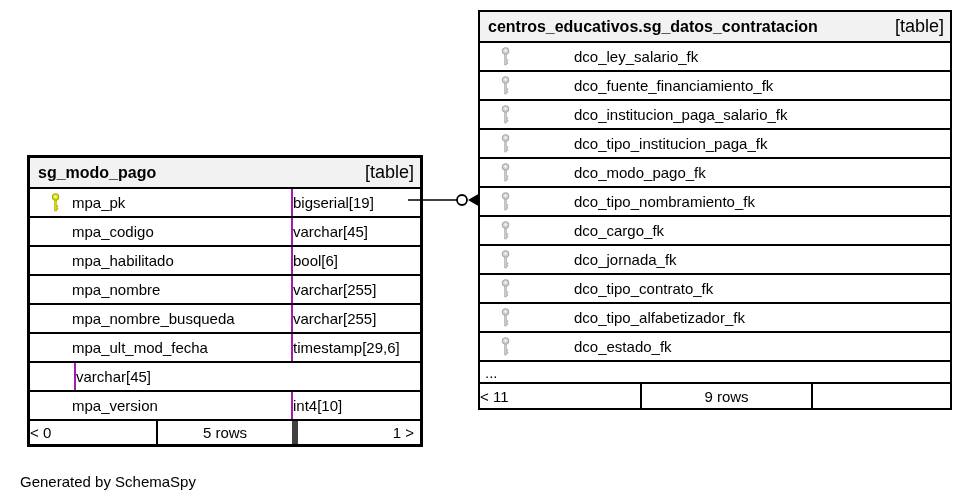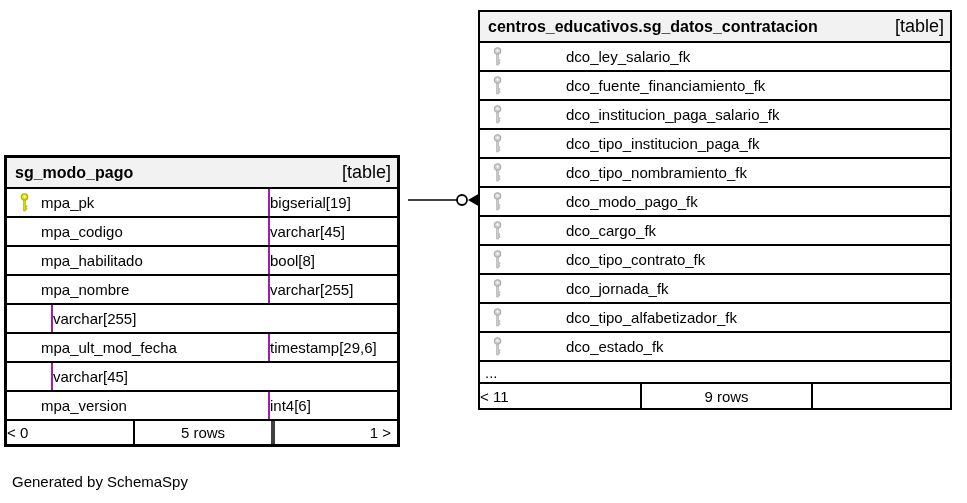--- a/index.html
+++ b/index.html
@@ -34,21 +34,21 @@
     flex: 0 0 29px;
     display: flex;
     align-items: stretch;
     border-top: 2px solid #000;
     font-size: 15px;
   }
   .cell-name {
     flex: 1;
     display: flex;
     align-items: center;
-    padding-left: 12px;
+    padding-left: 20px;
     white-space: nowrap;
     overflow: hidden;
   }
   .icon-slot {
     width: 16px;
     flex: 0 0 16px;
     display: flex;
     align-items: center;
     justify-content: flex-start;
   }
@@ -76,37 +76,37 @@
     border-top: 2px solid #000;
     font-size: 15px;
   }
   .focal .tbl-footer { flex: 0 0 25px; }
   .related .tbl-footer { flex: 0 0 26px; }
   .foot-cell { display: flex; align-items: center; white-space: nowrap; }
   .foot-left { justify-content: flex-start; }
   .foot-center { justify-content: center; }
   .foot-right { flex: 1; padding-right: 6px; justify-content: flex-end; }
   .focal .foot-left { flex: 0 0 126px; }
-  .focal .foot-center { flex: 0 0 142px; border-left: 2px solid #000; border-right: 4px solid #404040; }
+  .focal .foot-center { flex: 0 0 142px; border-left: 2px solid #000; border-right: 6px solid #404040; }
   .related .foot-left { flex: 0 0 160px; }
   .related .foot-center { flex: 0 0 173px; border-left: 2px solid #000; border-right: 2px solid #000; }
 
   .connector { position: absolute; left: 408px; top: 188px; }
 
   .credit {
     position: absolute;
-    left: 12px;
+    left: 20px;
     top: 473px;
     font-size: 15px;
   }
 </style>
 </head>
 <body>
 
-<div class="db-table focal" style="left:4px; top:155px; width:396px; height:292px;">
+<div class="db-table focal" style="left:27px; top:155px; width:396px; height:292px;">
 
   <div class="tbl-header">
     <span class="tbl-title">sg_modo_pago</span>
     <span class="tbl-tag">[table]</span>
   </div>
 
   <div class="tbl-row" style="border-top-width:2px;gap:21px;">
     <div class="cell-name">
       <span class="icon-slot">
         <svg width="11" height="19" viewBox="0 0 11 19">
@@ -126,53 +126,57 @@
       <span class="name-text">mpa_codigo</span>
     </div>
     <div class="cell-type">varchar[45]</div>
   </div>
 
   <div class="tbl-row">
     <div class="cell-name">
       <span class="icon-slot"></span>
       <span class="name-text">mpa_habilitado</span>
     </div>
-    <div class="cell-type">bool[8]</div>
+    <div class="cell-type">bool[6]</div>
   </div>
 
   <div class="tbl-row">
     <div class="cell-name">
       <span class="icon-slot"></span>
       <span class="name-text">mpa_nombre</span>
     </div>
     <div class="cell-type">varchar[255]</div>
   </div>
 
   <div class="tbl-row">
+    <div class="cell-name">
+      <span class="icon-slot"></span>
+      <span class="name-text">mpa_nombre_busqueda</span>
+    </div>
     <div class="cell-type">varchar[255]</div>
   </div>
 
   <div class="tbl-row">
     <div class="cell-name">
       <span class="icon-slot"></span>
       <span class="name-text">mpa_ult_mod_fecha</span>
     </div>
     <div class="cell-type">timestamp[29,6]</div>
   </div>
 
   <div class="tbl-row">
     <div class="cell-type">varchar[45]</div>
   </div>
 
   <div class="tbl-row">
     <div class="cell-name">
       <span class="icon-slot"></span>
       <span class="name-text">mpa_version</span>
     </div>
-    <div class="cell-type">int4[6]</div>
+    <div class="cell-type">int4[10]</div>
   </div>
 
   <div class="tbl-footer">
     <div class="foot-cell foot-left">&lt; 0</div>
     <div class="foot-cell foot-center">5 rows</div>
     <div class="foot-cell foot-right">1 &gt;</div>
   </div>
 </div>
 
 <svg class="connector" width="72" height="24" viewBox="0 0 72 24">
@@ -242,73 +246,73 @@
 
   <div class="tbl-row">
     <div class="cell-name">
       <span class="icon-slot">
         <svg width="11" height="19" viewBox="0 0 11 19">
           <circle cx="5.5" cy="4" r="3.2" fill="#d2d2d2" stroke="#a8a8a8" stroke-width="1.1"></circle>
           <circle cx="5.5" cy="3.6" r="1.1" fill="#ffffff"></circle>
           <path d="M4.6,7 L4.6,18 L6.4,18 L6.4,16.4 L7.8,16.4 L7.8,15.1 L6.4,15.1 L6.4,14 L7.8,14 L7.8,12.7 L6.4,12.7 L6.4,7 Z" fill="#d2d2d2" stroke="#a8a8a8" stroke-width="0.7"></path>
         </svg>
       </span>
+      <span class="name-text">dco_modo_pago_fk</span>
+    </div>
+  </div>
+
+  <div class="tbl-row">
+    <div class="cell-name">
+      <span class="icon-slot">
+        <svg width="11" height="19" viewBox="0 0 11 19">
+          <circle cx="5.5" cy="4" r="3.2" fill="#d2d2d2" stroke="#a8a8a8" stroke-width="1.1"></circle>
+          <circle cx="5.5" cy="3.6" r="1.1" fill="#ffffff"></circle>
+          <path d="M4.6,7 L4.6,18 L6.4,18 L6.4,16.4 L7.8,16.4 L7.8,15.1 L6.4,15.1 L6.4,14 L7.8,14 L7.8,12.7 L6.4,12.7 L6.4,7 Z" fill="#d2d2d2" stroke="#a8a8a8" stroke-width="0.7"></path>
+        </svg>
+      </span>
       <span class="name-text">dco_tipo_nombramiento_fk</span>
     </div>
   </div>
 
   <div class="tbl-row">
     <div class="cell-name">
       <span class="icon-slot">
         <svg width="11" height="19" viewBox="0 0 11 19">
           <circle cx="5.5" cy="4" r="3.2" fill="#d2d2d2" stroke="#a8a8a8" stroke-width="1.1"></circle>
           <circle cx="5.5" cy="3.6" r="1.1" fill="#ffffff"></circle>
           <path d="M4.6,7 L4.6,18 L6.4,18 L6.4,16.4 L7.8,16.4 L7.8,15.1 L6.4,15.1 L6.4,14 L7.8,14 L7.8,12.7 L6.4,12.7 L6.4,7 Z" fill="#d2d2d2" stroke="#a8a8a8" stroke-width="0.7"></path>
         </svg>
       </span>
-      <span class="name-text">dco_modo_pago_fk</span>
-    </div>
-  </div>
-
-  <div class="tbl-row">
-    <div class="cell-name">
-      <span class="icon-slot">
-        <svg width="11" height="19" viewBox="0 0 11 19">
-          <circle cx="5.5" cy="4" r="3.2" fill="#d2d2d2" stroke="#a8a8a8" stroke-width="1.1"></circle>
-          <circle cx="5.5" cy="3.6" r="1.1" fill="#ffffff"></circle>
-          <path d="M4.6,7 L4.6,18 L6.4,18 L6.4,16.4 L7.8,16.4 L7.8,15.1 L6.4,15.1 L6.4,14 L7.8,14 L7.8,12.7 L6.4,12.7 L6.4,7 Z" fill="#d2d2d2" stroke="#a8a8a8" stroke-width="0.7"></path>
-        </svg>
-      </span>
       <span class="name-text">dco_cargo_fk</span>
     </div>
   </div>
 
   <div class="tbl-row">
     <div class="cell-name">
       <span class="icon-slot">
         <svg width="11" height="19" viewBox="0 0 11 19">
           <circle cx="5.5" cy="4" r="3.2" fill="#d2d2d2" stroke="#a8a8a8" stroke-width="1.1"></circle>
           <circle cx="5.5" cy="3.6" r="1.1" fill="#ffffff"></circle>
           <path d="M4.6,7 L4.6,18 L6.4,18 L6.4,16.4 L7.8,16.4 L7.8,15.1 L6.4,15.1 L6.4,14 L7.8,14 L7.8,12.7 L6.4,12.7 L6.4,7 Z" fill="#d2d2d2" stroke="#a8a8a8" stroke-width="0.7"></path>
         </svg>
       </span>
+      <span class="name-text">dco_jornada_fk</span>
+    </div>
+  </div>
+
+  <div class="tbl-row">
+    <div class="cell-name">
+      <span class="icon-slot">
+        <svg width="11" height="19" viewBox="0 0 11 19">
+          <circle cx="5.5" cy="4" r="3.2" fill="#d2d2d2" stroke="#a8a8a8" stroke-width="1.1"></circle>
+          <circle cx="5.5" cy="3.6" r="1.1" fill="#ffffff"></circle>
+          <path d="M4.6,7 L4.6,18 L6.4,18 L6.4,16.4 L7.8,16.4 L7.8,15.1 L6.4,15.1 L6.4,14 L7.8,14 L7.8,12.7 L6.4,12.7 L6.4,7 Z" fill="#d2d2d2" stroke="#a8a8a8" stroke-width="0.7"></path>
+        </svg>
+      </span>
       <span class="name-text">dco_tipo_contrato_fk</span>
-    </div>
-  </div>
-
-  <div class="tbl-row">
-    <div class="cell-name">
-      <span class="icon-slot">
-        <svg width="11" height="19" viewBox="0 0 11 19">
-          <circle cx="5.5" cy="4" r="3.2" fill="#d2d2d2" stroke="#a8a8a8" stroke-width="1.1"></circle>
-          <circle cx="5.5" cy="3.6" r="1.1" fill="#ffffff"></circle>
-          <path d="M4.6,7 L4.6,18 L6.4,18 L6.4,16.4 L7.8,16.4 L7.8,15.1 L6.4,15.1 L6.4,14 L7.8,14 L7.8,12.7 L6.4,12.7 L6.4,7 Z" fill="#d2d2d2" stroke="#a8a8a8" stroke-width="0.7"></path>
-        </svg>
-      </span>
-      <span class="name-text">dco_jornada_fk</span>
     </div>
   </div>
 
   <div class="tbl-row">
     <div class="cell-name">
       <span class="icon-slot">
         <svg width="11" height="19" viewBox="0 0 11 19">
           <circle cx="5.5" cy="4" r="3.2" fill="#d2d2d2" stroke="#a8a8a8" stroke-width="1.1"></circle>
           <circle cx="5.5" cy="3.6" r="1.1" fill="#ffffff"></circle>
           <path d="M4.6,7 L4.6,18 L6.4,18 L6.4,16.4 L7.8,16.4 L7.8,15.1 L6.4,15.1 L6.4,14 L7.8,14 L7.8,12.7 L6.4,12.7 L6.4,7 Z" fill="#d2d2d2" stroke="#a8a8a8" stroke-width="0.7"></path>

